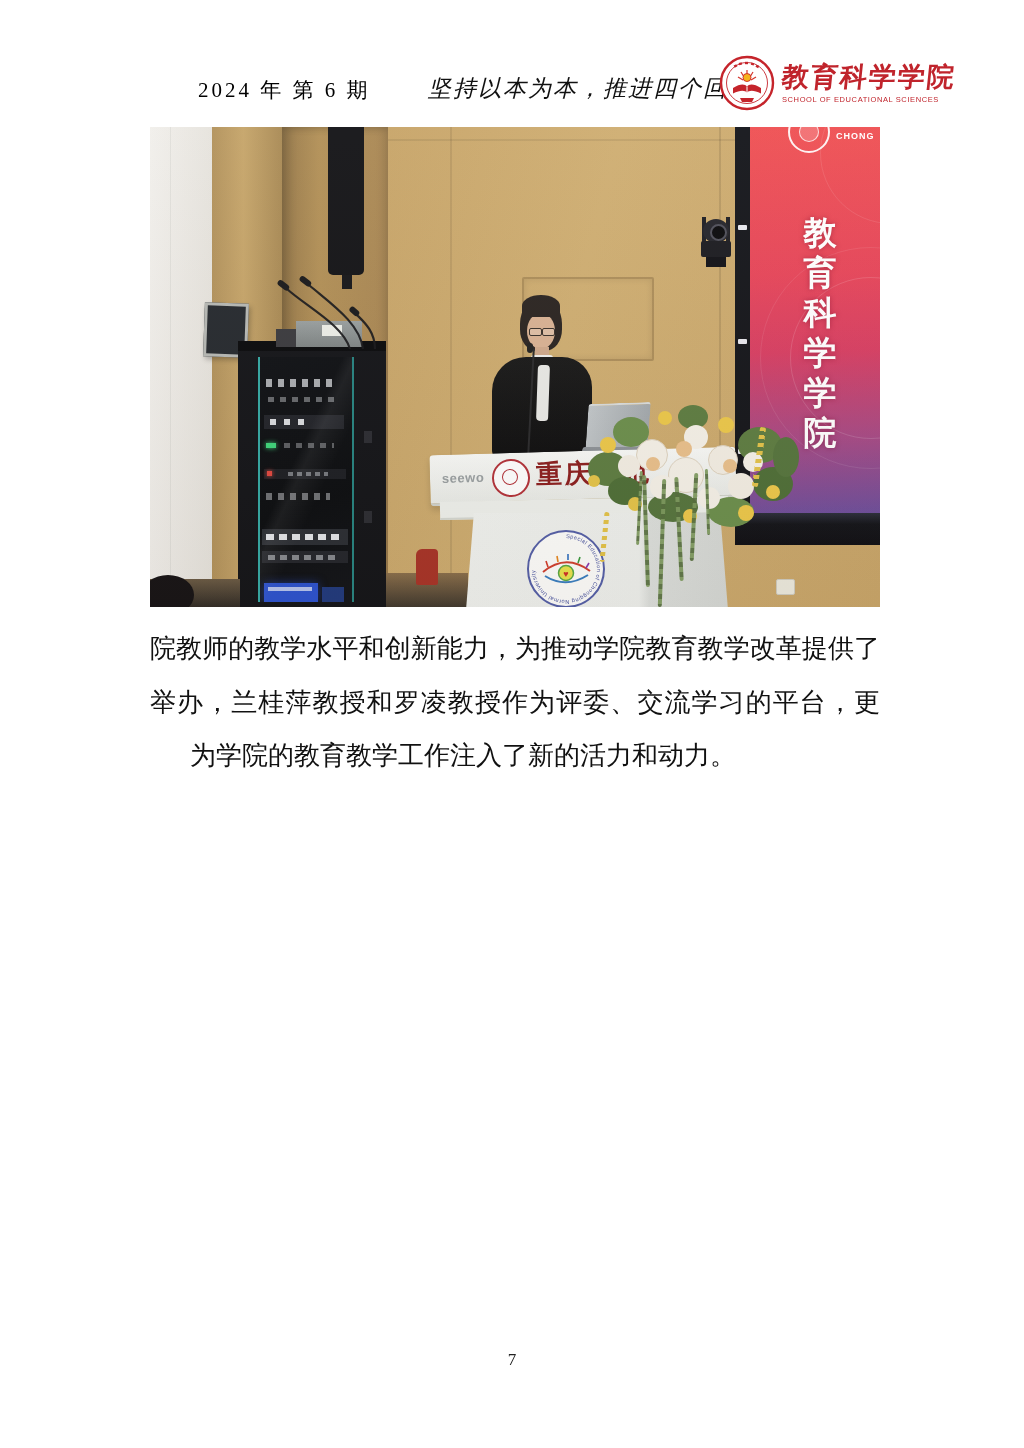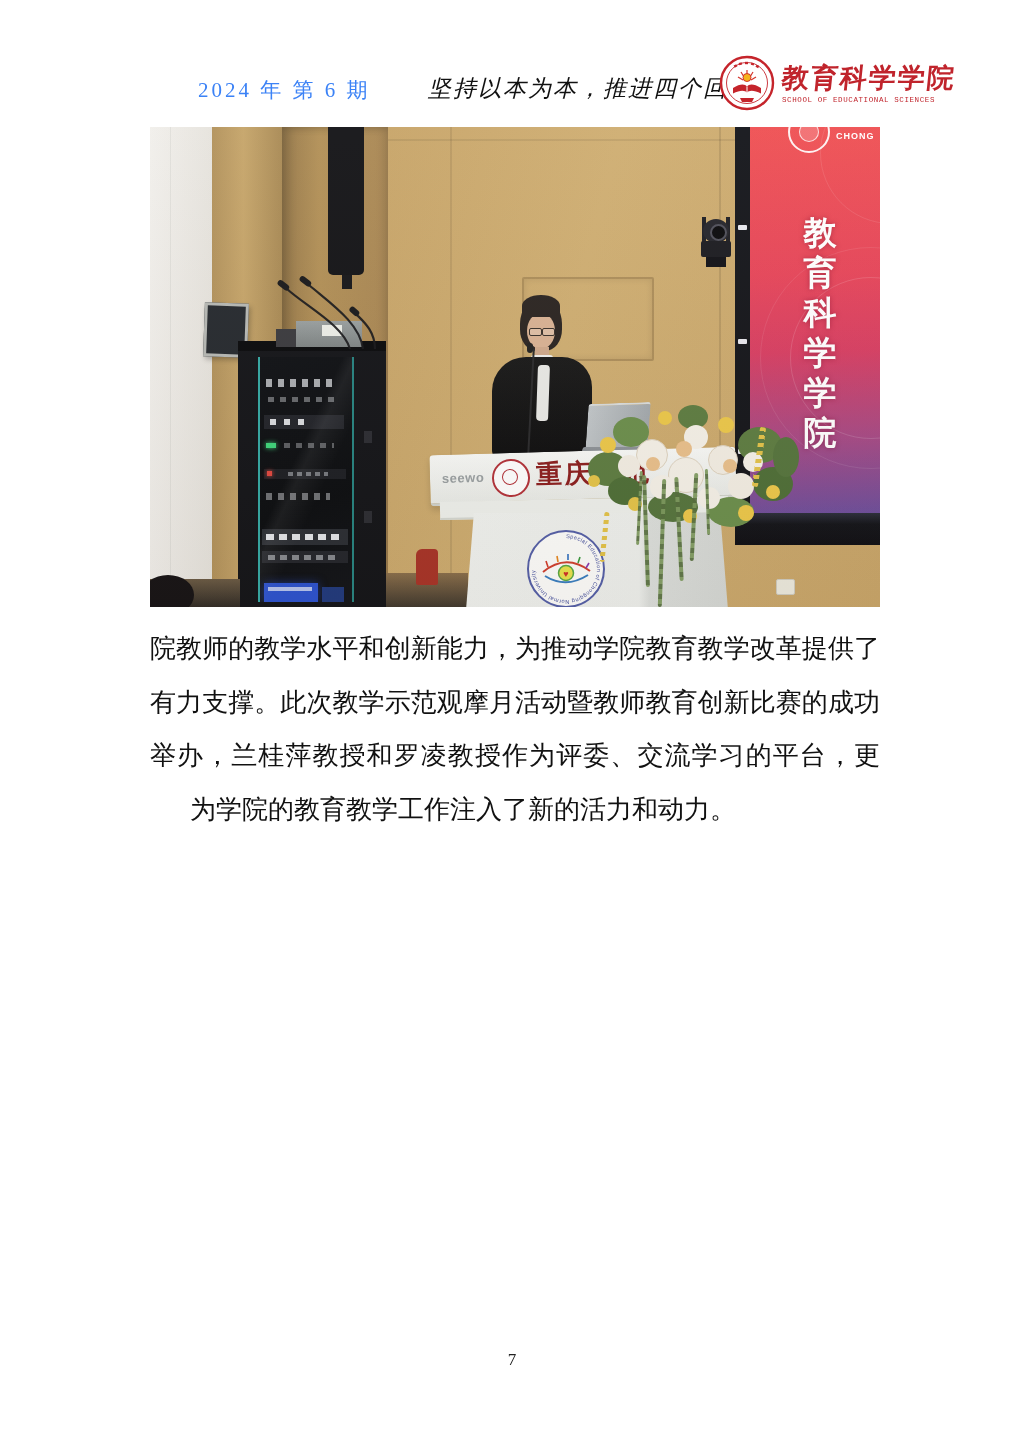--- a/index.html
+++ b/index.html
@@ -1,27 +1,27 @@
 <!DOCTYPE html>
 <html><head>
 <meta charset="utf-8">
 <style>
   html,body{margin:0;padding:0;background:#ffffff;}
   .page{position:relative;width:1024px;height:1448px;background:#fff;overflow:hidden;
         font-family:"Liberation Serif",serif;color:#141414;}
 
   
-  .issue{position:absolute;left:198px;top:76px;font-size:21px;letter-spacing:3px;color:#3b82f6;}
+  .issue{position:absolute;left:198px;top:76px;font-size:21px;letter-spacing:3px;color:#000000;}
   .motto{position:absolute;left:428px;top:73px;font-size:23px;font-style:italic;letter-spacing:2px;color:#111;}
   .logo-group{position:absolute;left:718px;top:54px;display:flex;align-items:center;}
   .badge{width:58px;height:58px;flex:0 0 auto;}
   .college-names{margin-left:6px;display:flex;flex-direction:column;}
   .college-cn{font-size:27px;font-weight:900;color:#c0242c;letter-spacing:2px;
               transform:skewX(-6deg);font-family:"Liberation Serif",serif;line-height:30px;}
-  .college-en{font-size:7.5px;color:#c0242c;letter-spacing:0.6px;margin-top:3px;font-family:Liberation Mono, monospace;}
+  .college-en{font-size:7.5px;color:#c0242c;letter-spacing:0.6px;margin-top:3px;font-family:Liberation Sans, sans-serif;}
 
   
   .photo{position:absolute;left:150px;top:127px;width:730px;height:480px;overflow:hidden;
          background:linear-gradient(105deg,#bf9a60 0%,#c7a468 25%,#cfae72 55%,#c9a66a 100%);}
   .photo *{position:absolute;}
   .photo::after{content:"";position:absolute;inset:0;
          background:linear-gradient(180deg,rgba(255,255,255,.04),rgba(60,40,20,.06));pointer-events:none;}
 
   .wall-white-left{left:0;top:0;width:62px;height:458px;background:linear-gradient(90deg,#f1efeb,#e6e3dd);}
   .wall-white-left i{left:20px;top:0;width:1px;height:100%;background:rgba(0,0,0,.05);}
@@ -369,19 +369,18 @@
     <div class="vine" style="left:510px;top:352px;width:4px;height:128px;transform:rotate(2deg)"></div>
     <div class="vine" style="left:527px;top:350px;width:4px;height:104px;transform:rotate(-3deg)"></div>
     <div class="vine" style="left:542px;top:346px;width:4px;height:88px;transform:rotate(3deg)"></div>
     <div class="vine" style="left:556px;top:342px;width:3px;height:66px;transform:rotate(-2deg)"></div>
     <div class="sprig" style="left:452px;top:385px;width:5px;height:50px;transform:rotate(6deg)"></div>
     <div class="sprig" style="left:606px;top:300px;width:6px;height:60px;transform:rotate(8deg)"></div>
   </div>
 
   <div class="article">
     <div class="line">院教师的教学水平和创新能力，为推动学院教育教学改革提供了</div>
-    <div class="line">有力支撑。此次教学示范观摩月活动暨教师教育创新比赛的成功</div>
     <div class="line">举办，兰桂萍教授和罗凌教授作为评委、交流学习的平台，更</div>
     <div class="line last">为学院的教育教学工作注入了新的活力和动力。</div>
   </div>
 
   <div class="page-number">7</div>
 </div>
 
 </body></html>

